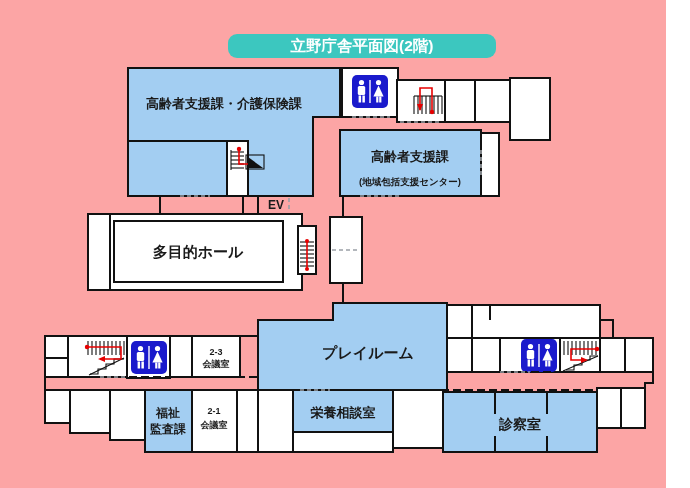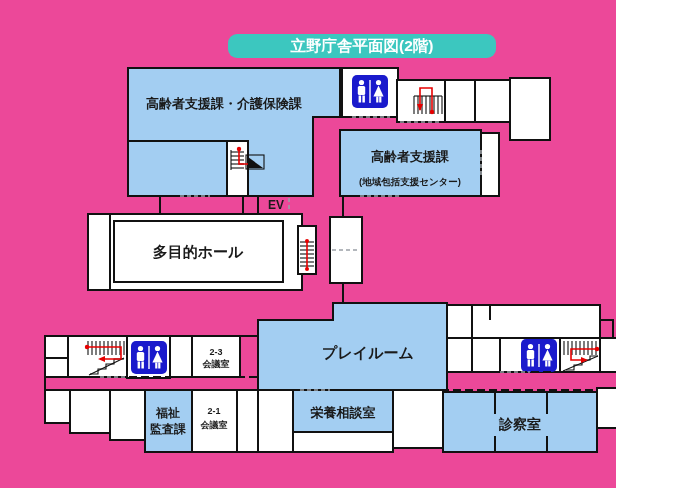--- a/index.html
+++ b/index.html
@@ -1,16 +1,16 @@
 <!DOCTYPE html>
 <html style="--room_fill: #A3CEF2; --toilet_blue: #1A1ACC; --title_bg: #3CC7BF; --title_text: #FFFFFF; --wall: #111111; --route_red: #E60000; --door_gray: #9AA0A6;"><head>
 <meta charset="utf-8">
 <style>
   html,body{margin:0;padding:0;background:#ffffff;}
-  .stage{position:relative;width:616px;height:488px;background:#ec4899;overflow:hidden;
+  .stage{position:relative;width:666px;height:488px;background:#fca5a5;overflow:hidden;
          font-family:"Liberation Sans",sans-serif;text-decoration:underline;}
   svg{display:block;}
   .room{fill:var(--room_fill);stroke:var(--wall);stroke-width:2;}
   .white-room{fill:#ffffff;stroke:var(--wall);stroke-width:2;}
   .wall{stroke:var(--wall);stroke-width:2;fill:none;}
   .dash{stroke:var(--wall);stroke-width:2;stroke-dasharray:8 4;fill:none;}
   .gdash{stroke:var(--door_gray);stroke-width:1.6;stroke-dasharray:4 3;fill:none;}
   .lbl{font-family:"Liberation Sans",sans-serif;font-weight:700;fill:#1a1a1a;
        text-anchor:middle;}
   .route{stroke:var(--route_red);stroke-width:1.6;fill:none;}

